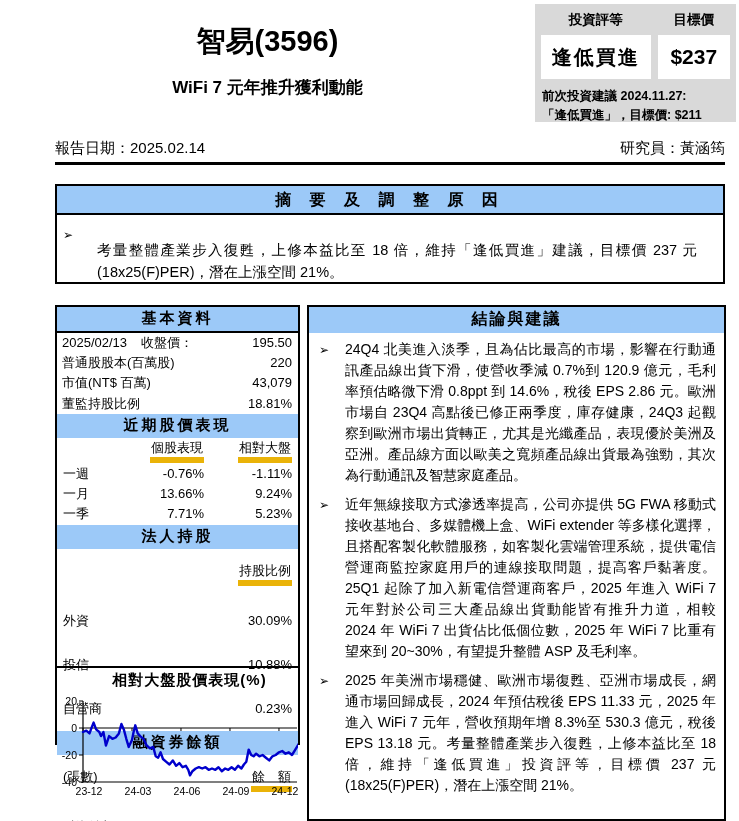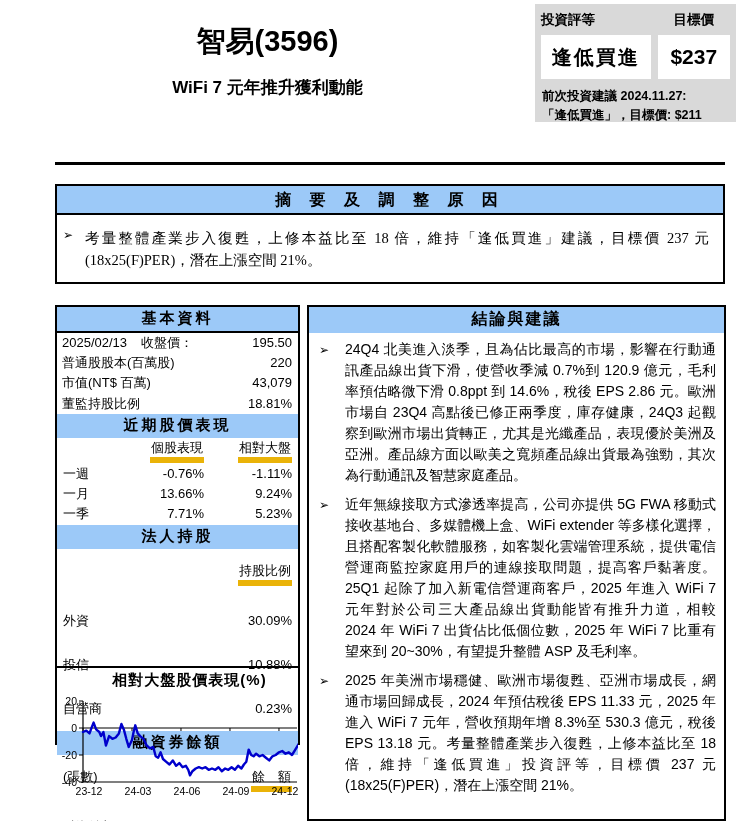--- a/index.html
+++ b/index.html
@@ -22,21 +22,21 @@
   }
   .doc-subtitle{
     position:absolute;top:76px;left:0;width:535px;
     text-align:center;font-size:17px;font-weight:700;
   }
   .rating-box{
     position:absolute;top:4px;right:3px;width:201px;height:118px;
     background:var(--gray);box-sizing:border-box;padding:7px 6px 0 6px;
   }
   .rating-heads{display:flex;gap:7px;font-size:13.5px;font-weight:700;margin-bottom:6px;}
-  .rating-heads .h1{flex:0 0 58%;}
+  .rating-heads .h1{flex:0 0 58%;text-align:center;}
   .rating-heads .h2{flex:1;text-align:center;}
   .rating-cells{display:flex;gap:7px;height:44px;border-radius:21px;}
   .rating-cells .c1{flex:0 0 58%;}
   .rating-cells .c2{flex:1;}
   .rating-cell{
     background:#fff;display:flex;align-items:center;justify-content:center;
     font-weight:700;
   }
   .rating-cell.c1{font-size:20px;letter-spacing:2px;}
   .rating-cell.c2{font-size:21px;}
@@ -55,21 +55,21 @@
   .summary-box{
     position:absolute;top:184px;left:55px;width:670px;height:100px;
     box-sizing:border-box;border:2px solid #000;background:#fff;
   }
   .summary-box .bar{
     height:27px;line-height:27px;font-size:16px;letter-spacing:7px;
     border-bottom:2px solid #000;
   }
   .summary-body{display:flex;padding:9px 10px 0 6px;font-size:14.5px;line-height:1.5;}
   .bullet-marker{flex:0 0 18px;font-size:12px;padding-top:2px;}
-  .summary-body p{margin:4px;flex:1;text-align:justify;font-family:Liberation Serif, serif;}
+  .summary-body p{margin:16px;flex:1;text-align:justify;}
 
   
   .col-left{
     position:absolute;top:305px;left:55px;width:245px;height:440px;
     box-sizing:border-box;border:2px solid #000;background:#fff;
     font-size:13px;position:absolute;
   }
   .col-right{
     position:absolute;top:305px;left:307px;width:419px;height:516px;
     box-sizing:border-box;border:2px solid #000;background:#fff;
@@ -117,20 +117,24 @@
     <div class="rating-cells">
       <div class="rating-cell c1">逢低買進</div>
       <div class="rating-cell c2">$237</div>
     </div>
     <div class="prev-reco">
       <div>前次投資建議 2024.11.27:</div>
       <div>「逢低買進」，目標價: $211</div>
     </div>
   </div>
 
+  <div class="meta-row">
+    <span>報告日期：2025.02.14</span>
+    <span>研究員：黃涵筠</span>
+  </div>
   <div class="top-rule"></div>
 
   <div class="summary-box">
     <div class="bar">摘 要 及 調 整 原 因</div>
     <div class="summary-body">
       <span class="bullet-marker">➢</span>
       <p>考量整體產業步入復甦，上修本益比至 18 倍，維持「逢低買進」建議，目標價 237 元(18x25(F)PER)，潛在上漲空間 21%。</p>
     </div>
   </div>
 

